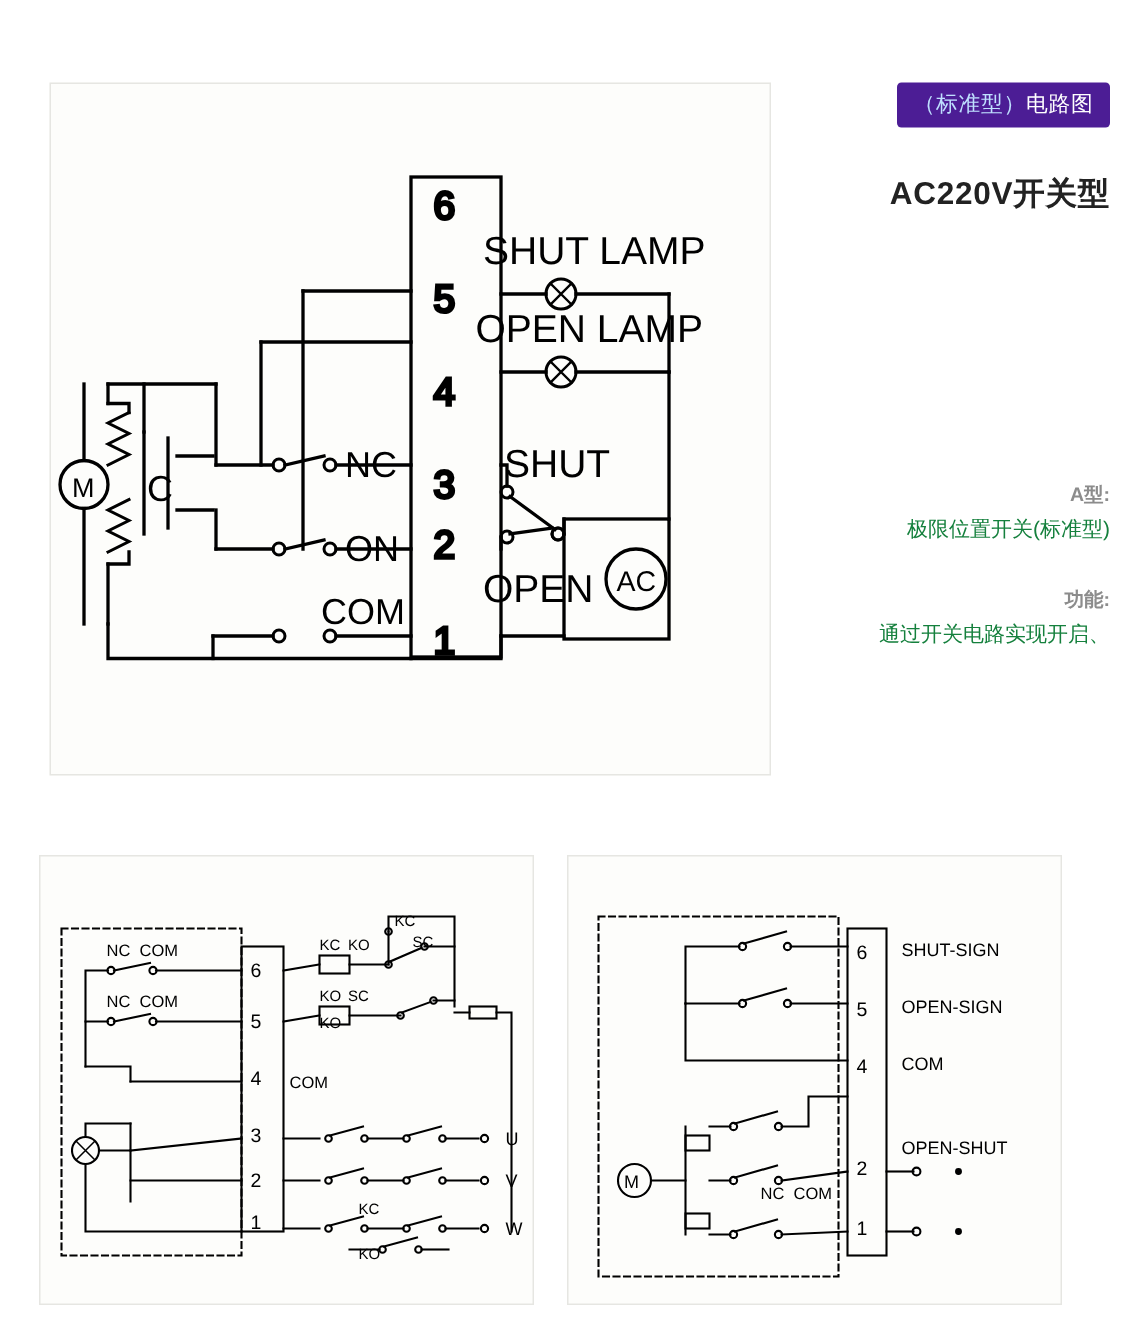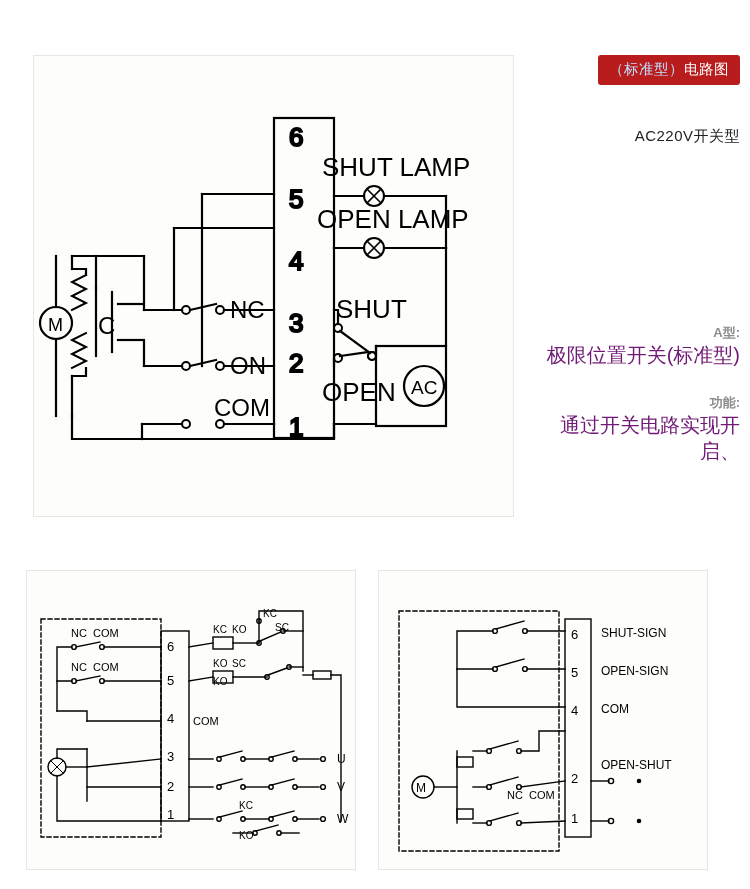--- a/index.html
+++ b/index.html
@@ -25,44 +25,44 @@
     border: 1px solid #e6e6e2;
   }
   .top-right {
     position: absolute;
     left: 530px; top: 55px;
     width: 210px; height: 462px;
     text-align: right;
   }
   .badge {
     display: inline-block;
-    background: #b91c1c;
+    background: #4c1d95;
     color: #ffffff;
     font-size: 14.5px;
     padding: 5px 11px 6px 11px;
     border-radius: 3px;
     letter-spacing: 0.5px;
     white-space: nowrap;
   }
   .badge .lightblue { color: #bfe0ff; }
   .title-main {
-    margin-top: 42px;
-    font-size: 15px;
-    font-weight: normal;
+    margin-top: 30px;
+    font-size: 21px;
+    font-weight: bold;
     color: #222222;
     letter-spacing: 0.5px;
   }
   .label-gray {
     color: #8c8c8c;
     font-size: 13px;
     font-weight: bold;
   }
   .text-gray {
-    color: #701a75;
-    font-size: 20px;
+    color: #15803d;
+    font-size: 14px;
     line-height: 26px;
   }
   .blk-a { margin-top: 178px; }
   .blk-fn { margin-top: 26px; }
 
   
   .bot-left {
     position: absolute;
     left: 26px; top: 570px;
     width: 330px; height: 300px;

